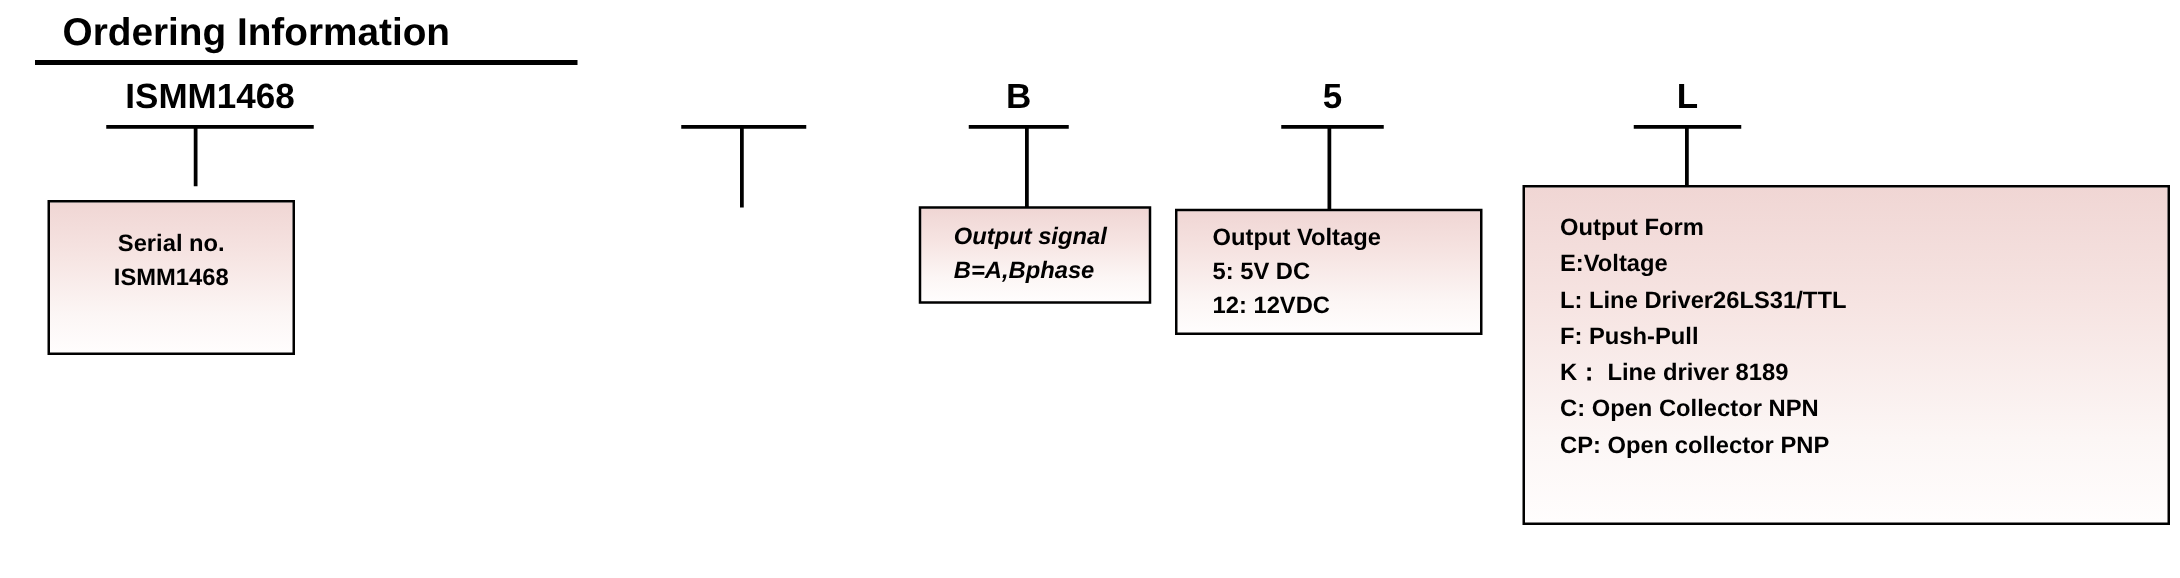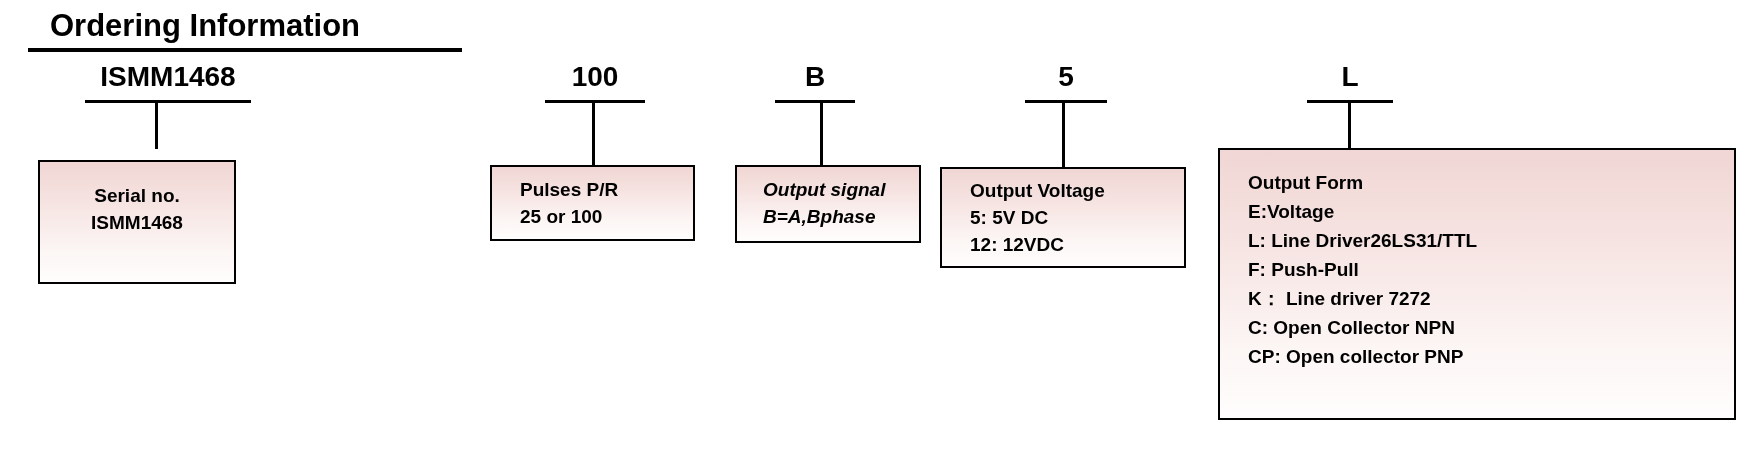--- a/index.html
+++ b/index.html
@@ -95,27 +95,22 @@
   <div class="title-rule"></div>
 
   <div class="code-label" style="left:85px; top:60px; width:166px;">ISMM1468</div>
   <div class="code-rule" style="left:85px; top:100px; width:166px;"></div>
   <div class="connector" style="left:155px; top:100px; height:49px;"></div>
   <div class="desc-box" style="left:38px; top:160px; width:198px; height:124px;">
     <div class="box-text centered" style="top:20px;">Serial no.
 ISMM1468</div>
   </div>
 
-  <div class="code-label" style="left:545px; top:60px; width:100px;">100</div>
   <div class="code-rule" style="left:545px; top:100px; width:100px;"></div>
   <div class="connector" style="left:592px; top:100px; height:66px;"></div>
-  <div class="desc-box" style="left:490px; top:165px; width:205px; height:76px;">
-    <div class="box-text left-pad" style="top:9px;">Pulses P/R
-25 or 100</div>
-  </div>
 
   <div class="code-label" style="left:775px; top:60px; width:80px;">B</div>
   <div class="code-rule" style="left:775px; top:100px; width:80px;"></div>
   <div class="connector" style="left:820px; top:100px; height:66px;"></div>
   <div class="desc-box" style="left:735px; top:165px; width:186px; height:78px;">
     <div class="box-text left-pad-sm" style="top:9px;">Output signal
 B=A,Bphase</div>
   </div>
 
   <div class="code-label" style="left:1025px; top:60px; width:82px;">5</div>
@@ -128,18 +123,18 @@
   </div>
 
   <div class="code-label" style="left:1307px; top:60px; width:86px;">L</div>
   <div class="code-rule" style="left:1307px; top:100px; width:86px;"></div>
   <div class="connector" style="left:1348px; top:100px; height:49px;"></div>
   <div class="desc-box" style="left:1218px; top:148px; width:518px; height:272px;">
     <div class="box-text left-pad" style="top:18px; line-height:29px;">Output Form
 E:Voltage
 L: Line Driver26LS31/TTL
 F: Push-Pull
-K：  Line driver 7272
+K：  Line driver 8189
 C: Open Collector NPN
 CP: Open collector PNP</div>
   </div>
 
 </div>
 
 </body></html>

